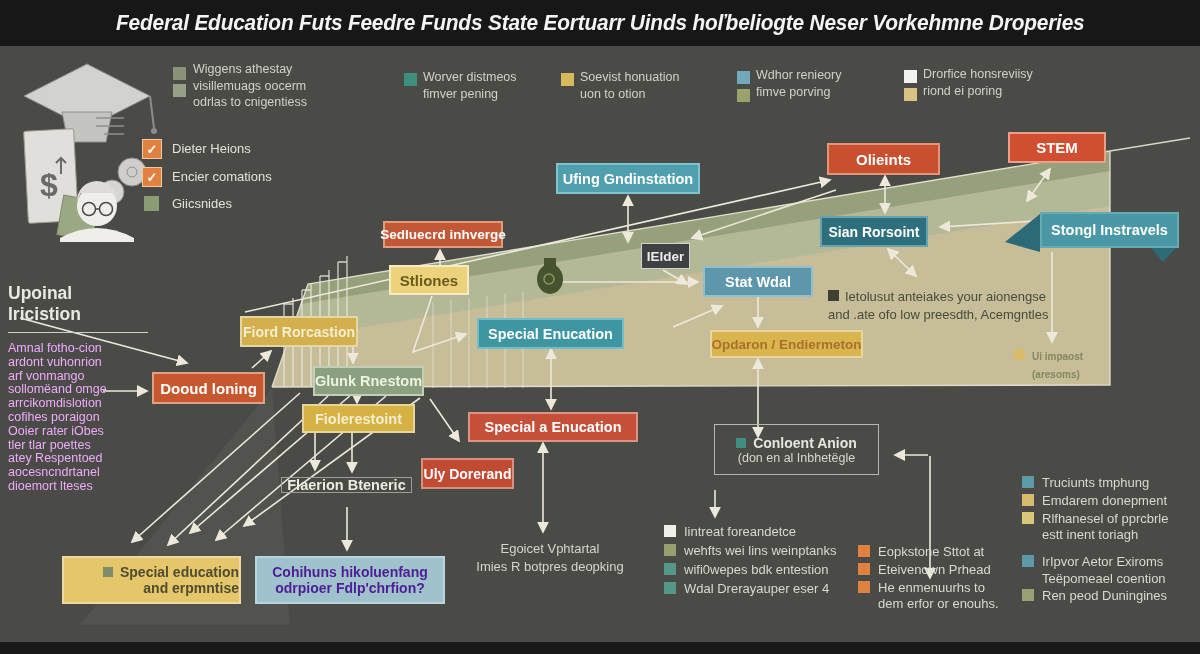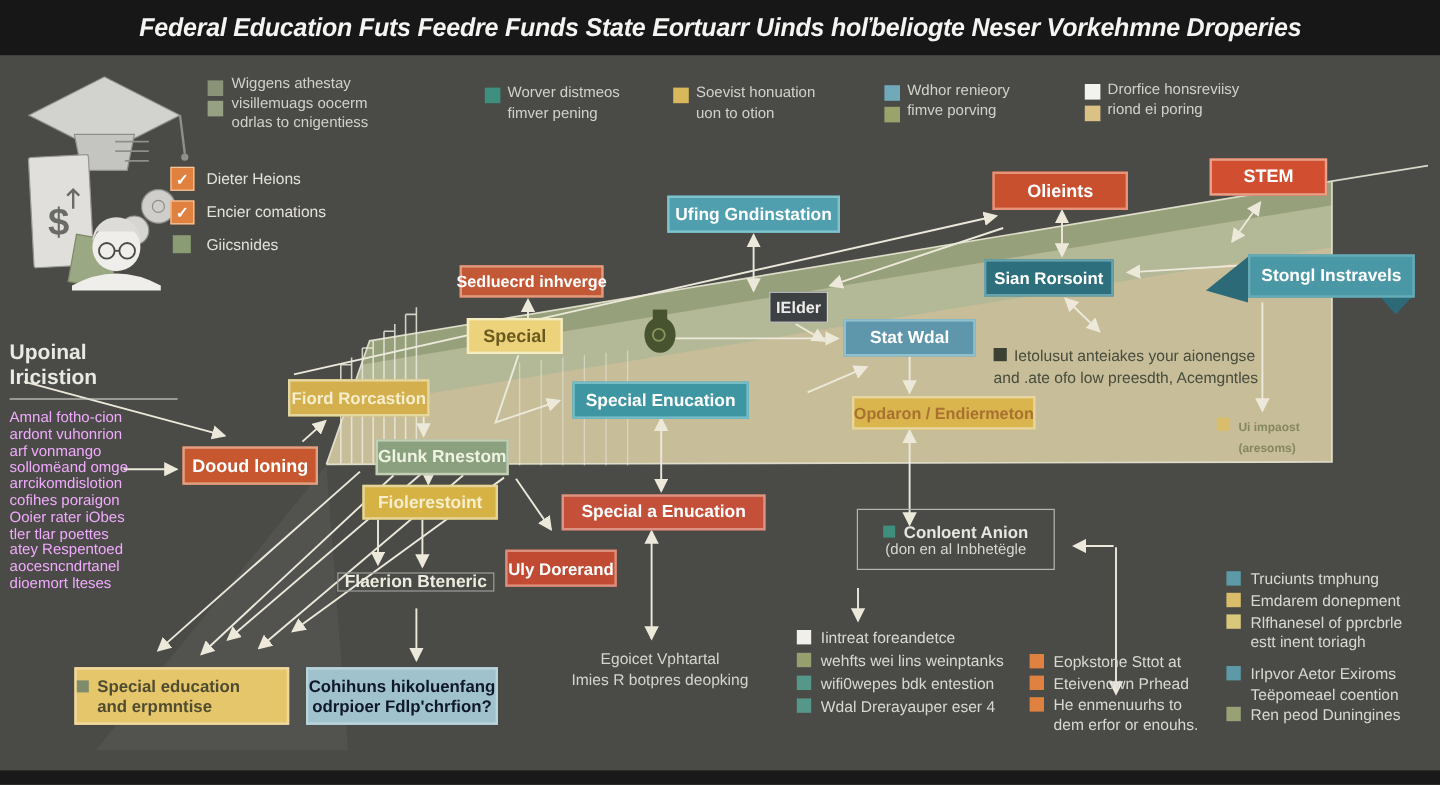--- a/index.html
+++ b/index.html
@@ -198,21 +198,21 @@
 
 <div class="box" style="left:556px;top:163px;width:144px;height:31px;background:#4f9fae;border-color:#7fc3cd;color:#fff;font-size:14.5px">
     <span>Ufing Gndinstation</span>
   </div>
 
 <div class="box" style="left:383px;top:221px;width:120px;height:27px;background:#c25836;border-color:#e09a7e;color:#fff;font-size:13.5px">
     <span>Sedluecrd inhverge</span>
   </div>
 
 <div class="box" style="left:389px;top:265px;width:80px;height:30px;background:#ecd27b;border-color:#f6ecc1;color:#6a5a20;font-size:15px">
-    <span>Special</span>
+    <span>Stliones</span>
   </div>
 
 <div class="box" style="left:641px;top:243px;width:49px;height:26px;background:#3d4143;border-color:#d2d2d0;color:#ececea;font-size:13.5px;border-width:1.5px">
     <span>IElder</span>
   </div>
 
 <div class="box" style="left:827px;top:143px;width:113px;height:32px;background:#c8502f;border-color:#e59479;color:#fff;font-size:15px">
     <span>Olieints</span>
   </div>
 
@@ -266,26 +266,26 @@
 
 <div class="box" style="left:281px;top:477px;width:131px;height:16px;background:transparent;border-color:#9d9d99;color:#ececdf;font-size:14.5px;border-width:1.5px">
     <span>Flaerion Bteneric</span>
   </div>
 
 <div class="box" style="left:714px;top:424px;width:165px;height:51px;background:transparent;border-color:#b5b5b1;color:#e6e6e0;font-size:14px;border-width:1.5px">
   <span><span class="sq" style="position:static;display:inline-block;width:10px;height:10px;background:#3f8f7e;margin-right:7px"></span><span>Conloent Anion</span></span>
   <span style="font-weight:normal;font-size:12.5px;color:#d8d8d0">(don en al Inbhetëgle</span>
 </div>
 
-<div class="box" style="left:62px;top:556px;width:179px;height:48px;background:#e5c66b;border-color:#efd9a0;color:#4f4c30;font-size:14px;align-items:flex-start;">
+<div class="box" style="left:62px;top:556px;width:179px;height:48px;background:#e5c66b;border-color:#efd9a0;color:#4f4c30;font-size:14px;align-items:flex-end;">
   <span><span class="sq" style="position:static;display:inline-block;width:10px;height:10px;background:#7e8c6c;margin-right:7px"></span><span>Special education</span></span>
   <span style="margin-left:17px">and erpmntise</span>
 </div>
 
-<div class="box" style="left:255px;top:556px;width:160px;height:48px;background:#9fc2cc;border-color:#b9d4db;color:#0f172a;font-size:14px">
+<div class="box" style="left:255px;top:556px;width:190px;height:48px;background:#9fc2cc;border-color:#b9d4db;color:#4c1d95;font-size:14px">
   <span>Cohihuns hikoluenfang</span>
   <span>odrpioer Fdlp'chrfion?</span>
 </div>
 
 <div class="note" style="left:828px;top:288px;font-size:13px;color:#474c3c;line-height:18px">
   <span class="sq" style="position:static;display:inline-block;width:11px;height:11px;background:#3c4134;margin-right:6px"></span><span>Ietolusut anteiakes your aionengse</span><br>
   <span>and .ate ofo low preesdth, Acemgntles</span>
 </div>
 
 <div class="note" style="left:1014px;top:348px;font-size:10px;color:#85875f;font-weight:bold;line-height:18px">

